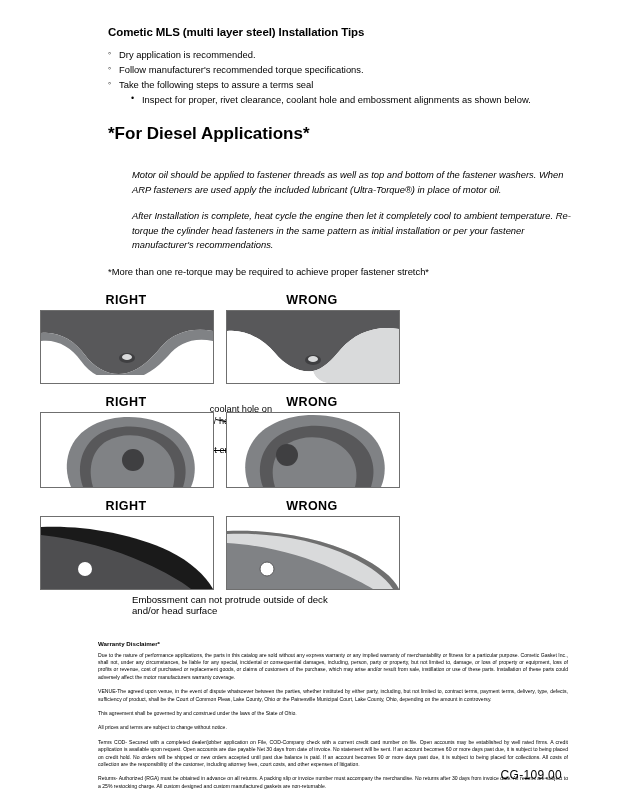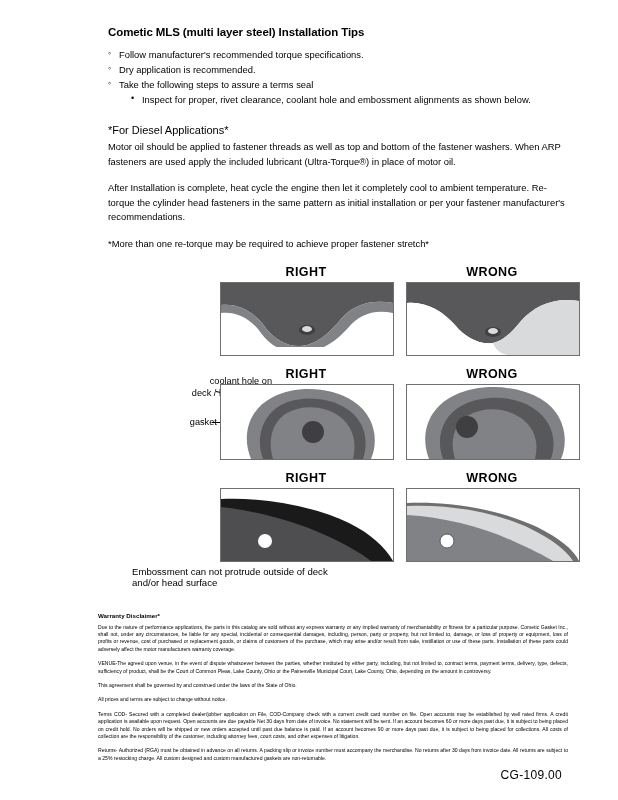--- a/index.html
+++ b/index.html
@@ -57,44 +57,45 @@
     padding-left: 11px;
   }
   ul.subbullets > li::before {
     content: "\2022";
     position: absolute;
     left: 0;
     top: -1px;
     font-size: 9px;
   }
   h2.subhead {
-    font-size: 11px;
-    font-weight: normal;
-    margin: 17px 0 4px 68px;
+    font-size: 17px;
+    font-weight: bold;
+    margin: 17px 0 24px 68px;
   }
   p.body {
     font-size: 9.4px;
     line-height: 14.5px;
-    margin: 0 0 12px 68px;
+    margin: 0 0 12px 92px;
     max-width: 460px;
+    font-style: italic;
   }
   p.note {
     font-size: 9.4px;
     line-height: 14px;
     margin: 0 0 0 68px;
   }
 
   
   .figures {
     margin-top: 14px;
     position: relative;
   }
   .fig-row {
     display: flex;
-    justify-content: flex-end;
+    justify-content: flex-start;
     gap: 14px;
   }
   .fig-col {
     width: 172px;
   }
   .fig-label {
     text-align: center;
     font-size: 12.5px;
     font-weight: bold;
     letter-spacing: 0.4px;
@@ -182,22 +183,22 @@
   }
 </style>
 </head>
 <body>
 
 <div class="page">
 
   <h1 class="title">Cometic MLS (multi layer steel) Installation Tips</h1>
 
   <ul class="bullets">
+    <li>Dry application is recommended.</li>
     <li>Follow manufacturer's recommended torque specifications.</li>
-    <li>Dry application is recommended.</li>
     <li>
       <span>Take the following steps to assure a terms seal</span>
       <ul class="subbullets">
         <li>Inspect for proper, rivet clearance, coolant hole and embossment alignments as shown below.</li>
       </ul>
     </li>
   </ul>
 
   <h2 class="subhead">*For Diesel Applications*</h2>
   <p class="body">Motor oil should be applied to fastener threads as well as top and bottom of the fastener washers. When ARP fasteners are used apply the included lubricant (Ultra-Torque®) in place of motor oil.</p>

